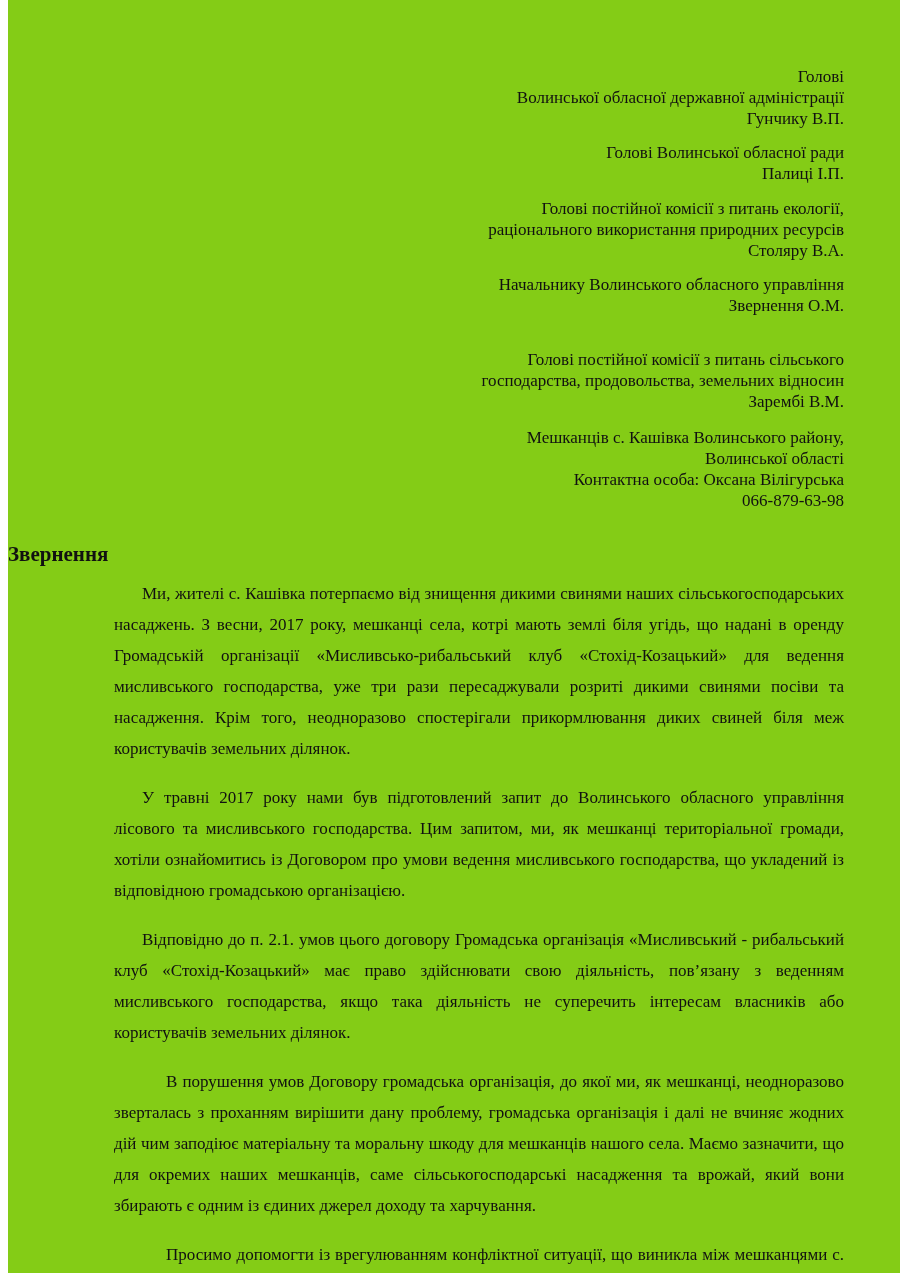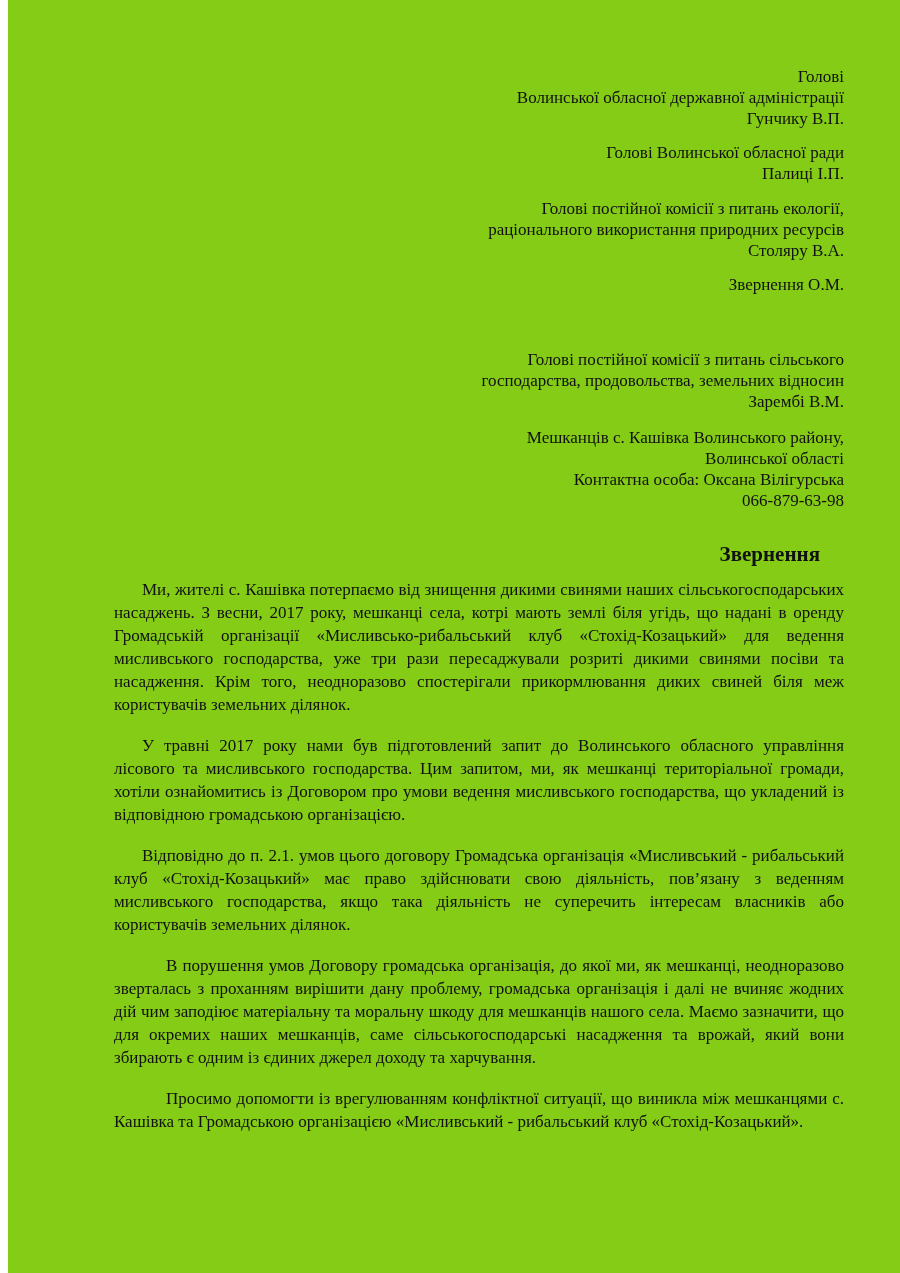--- a/index.html
+++ b/index.html
@@ -32,35 +32,35 @@
     }
     .addressee-block .line {
       display: block;
       white-space: nowrap;
     }
     .title {
       position: absolute;
       left: 0;
       width: 812px;
       top: 541px;
-      text-align: right;
+      text-align: left;
       font-weight: bold;
       font-size: 21px;
       line-height: 26px;
     }
     .body-text {
       position: absolute;
       left: 106px;
       width: 730px;
       top: 578px;
     }
     .para {
       margin: 0 0 18px 0;
       text-align: justify;
-      line-height: 23px;
+      line-height: 31px;
       font-size: 17px;
     }
     .para.indent-1 { text-indent: 28px; }
     .para.indent-2 { text-indent: 52px; }
   </style>
 </head>
 <body>
 
 <div class="page">
 
@@ -75,20 +75,21 @@
     <span class="line">раціонального використання природних ресурсів</span>
     <span class="line">Столяру В.А.</span>
   </div>
 
   <div class="addressee-block" style="top:142px;">
     <span class="line">Голові Волинської обласної ради</span>
     <span class="line">Палиці І.П.</span>
   </div>
 
   <div class="addressee-block" style="top:274px;">
+    <span class="line">Начальнику Волинського обласного управління</span>
     <span class="line">Звернення О.М.</span>
   </div>
 
   <div class="addressee-block" style="top:349px;">
     <span class="line">Голові постійної комісії з питань сільського</span>
     <span class="line">господарства, продовольства, земельних відносин</span>
     <span class="line">Зарембі В.М.</span>
   </div>
 
   <div class="addressee-block" style="top:427px;">

